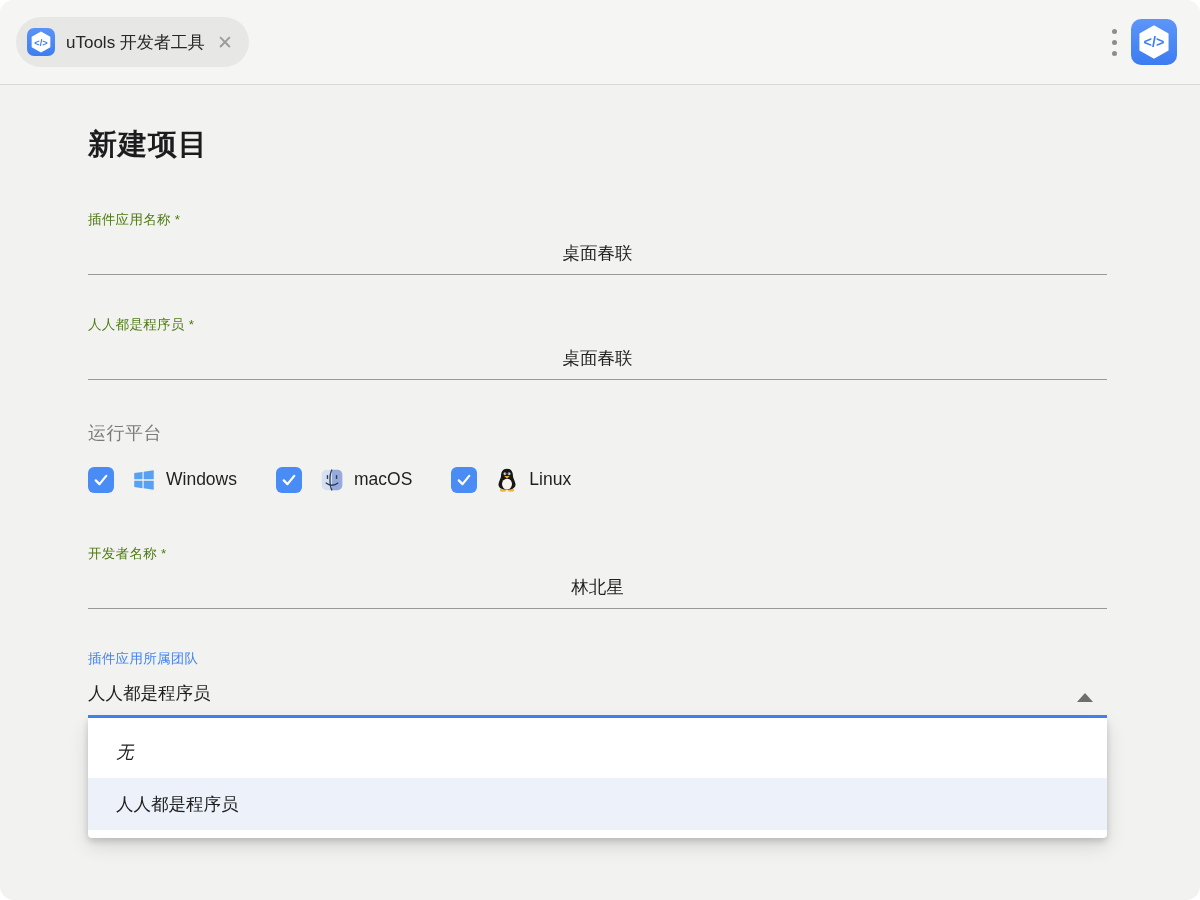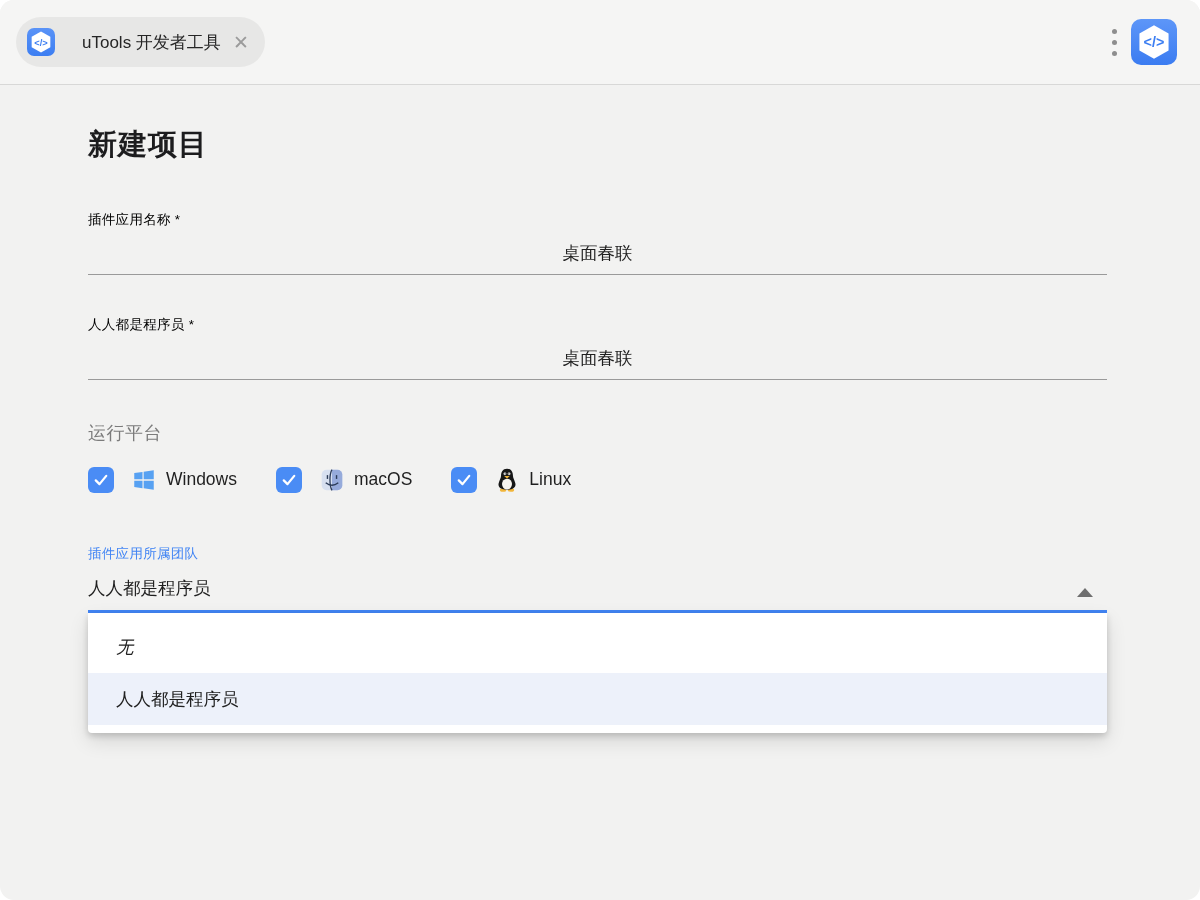--- a/index.html
+++ b/index.html
@@ -5,33 +5,33 @@
   * { box-sizing: border-box; }
   html,body { margin:0; padding:0; background:#ffffff; }
   body { width:1200px; height:900px; font-family:"Liberation Sans","DejaVu Sans",sans-serif; }
 
   .window { width:1200px; height:900px; background:#f2f2f1; border-radius:14px; overflow:hidden; position:relative; }
 
   
   .topbar { height:85px; background:#f5f5f4; border-bottom:1px solid #d8d8d7; display:flex; align-items:center; justify-content:space-between; padding:0 23px 0 16px; }
   .chip { display:flex; align-items:center; height:50px; border-radius:25px; background:#e7e7e6; padding:0 16px 0 11px; }
   .chip-icon { width:28px; height:28px; border-radius:7px; background:linear-gradient(180deg,#5a93f7,#3c7ef2); display:flex; align-items:center; justify-content:center; flex:0 0 auto; }
-  .chip-label { font-size:17px; color:#262626; margin-left:27px; white-space:nowrap; }
+  .chip-label { font-size:17px; color:#262626; margin-left:11px; white-space:nowrap; }
   .chip-close { font-size:19px; color:#9b9b9b; margin-left:12px; line-height:1; cursor:default; }
   .topbar-right { display:flex; align-items:center; }
   .menu-dots { display:flex; flex-direction:column; gap:6px; padding:6px; margin-right:8px; }
   .menu-dots i { width:5px; height:5px; border-radius:50%; background:#8e8e8e; }
   .app-icon { width:46px; height:46px; border-radius:10px; background:linear-gradient(180deg,#5d96f8,#3b7cf1); display:flex; align-items:center; justify-content:center; }
 
   
   .content { padding:40px 93px 0 88px; }
   .page-title { font-size:29px; font-weight:700; color:#1c1c1e; margin:0 0 46px 0; letter-spacing:1px; }
 
   .field { margin-bottom:41px; }
-  .field-label { font-size:13.5px; color:#000000; margin-bottom:13px; letter-spacing:.3px; }
+  .field-label { font-size:13.5px; color:#4d7c0f; margin-bottom:13px; letter-spacing:.3px; }
   .field-input { display:block; width:100%; background:transparent; border:none; outline:none; border-bottom:1px solid #9a9a9a; border-radius:0; font-family:inherit; font-size:17.5px; color:#1f1f1f; padding:0 0 11px 0;text-align:center; }
 
   .platforms { margin-bottom:52px; }
   .platforms-label { font-size:18px; color:#7b7b7b; margin-bottom:21px; letter-spacing:.5px; }
   .platform-row { display:flex; align-items:flex-start; gap:39px; }
   .platform-item { display:flex; align-items:center; }
   .checkbox { width:26px; height:26px; border-radius:6px; background:#4a8cf5; display:flex; align-items:center; justify-content:center; margin-right:16px; flex:0 0 auto; }
   .platform-glyph { width:27px; height:27px; display:flex; align-items:center; justify-content:center; margin-right:9px; }
   .platform-name { font-size:17.5px; color:#1f1f1f; }
 
@@ -147,20 +147,24 @@
               <circle cx="13.7" cy="6.4" r="0.55" fill="#111111"></circle>
               <polygon points="9.4,8.2 14.6,8.2 12,10.6" fill="#f2b63a"></polygon>
             </svg>
           </span>
           <span class="platform-name">Linux</span>
         </div>
 
       </div>
     </div>
 
+    <div class="field">
+      <div class="field-label">开发者名称 *</div>
+      <input class="field-input" type="text" value="林北星" style="">
+    </div>
 
     <div class="team-field">
       <div class="team-label">插件应用所属团队</div>
       <div class="team-value">人人都是程序员</div>
       <div class="dropdown-arrow"></div>
 
       <div class="dropdown-panel">
         <div class="dropdown-option none-option">无</div>
         <div class="dropdown-option selected">人人都是程序员</div>
       </div>

